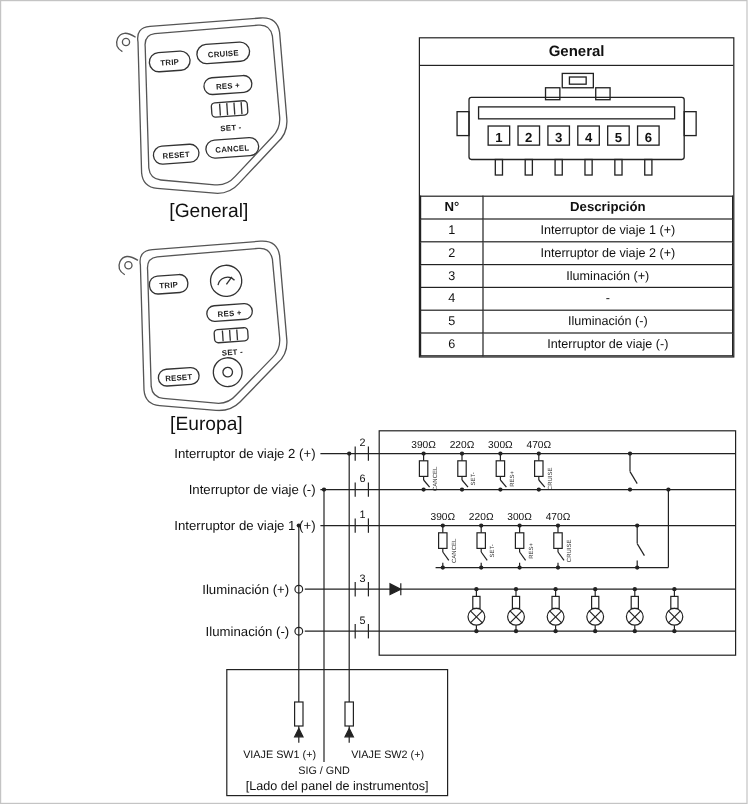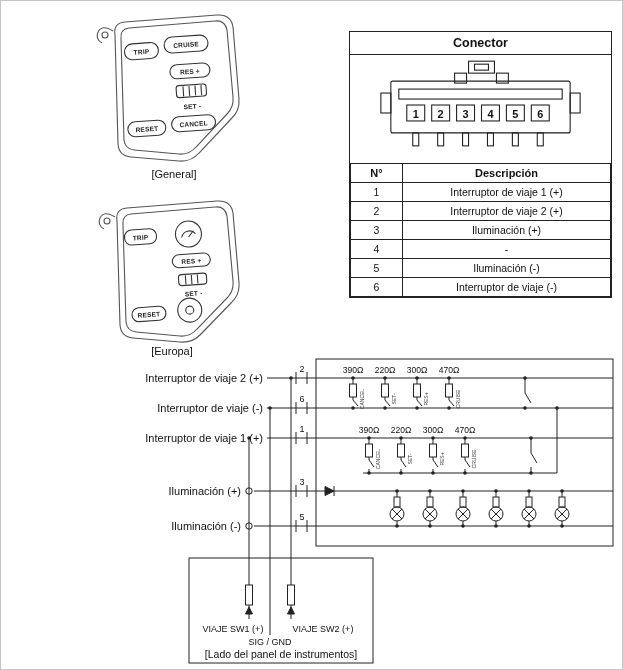--- a/index.html
+++ b/index.html
@@ -1,19 +1,19 @@
 <!DOCTYPE html>
 <html><head>
 <meta charset="utf-8">
 <style>
   *{box-sizing:border-box;margin:0;padding:0}
   body{background:#fff}
   .page{position:relative;width:623px;height:670px;background:#fff;overflow:hidden;
         font-family:"Liberation Sans","DejaVu Sans",sans-serif;color:#111;border:1px solid #c4c4c4}
-  .caption{position:absolute;font-size:11px;color:#111;text-align:center}
+  .caption{position:absolute;font-size:16px;color:#111;text-align:center}
   .connector-panel{position:absolute;left:348px;top:30px;width:263px;border:1.5px solid #222;background:#fff}
   .connector-title{font-size:12.5px;font-weight:bold;text-align:center;padding:4px 0;border-bottom:1.2px solid #222}
   table.pin-table{width:100%;border-collapse:collapse;font-size:10.5px;table-layout:fixed}
   .pin-table th,.pin-table td{border:1px solid #222;text-align:center;padding:3px 4px;overflow:hidden;white-space:nowrap}
   .pin-table th{font-weight:bold;font-size:11px}
   .pin-table .col-no{width:52px}
   svg{display:block}
   svg text{stroke:none;fill:#111;font-family:"Liberation Sans","DejaVu Sans",sans-serif}
   .lbl{font-size:11px}
   .pinnum{font-size:9px}
@@ -87,21 +87,21 @@
       <text class="btxt" text-anchor="middle" x="65" y="124">RESET</text>
       <g>
         <circle cx="106" cy="120" r="12"></circle>
         <circle cx="106" cy="120" r="4"></circle>
       </g>
     </g>
   </svg>
   <div class="caption" style="left:116px;top:344px;width:110px">[Europa]</div>
 
   <div class="connector-panel">
-    <div class="connector-title">Conector</div>
+    <div class="connector-title">General</div>
 
     <svg width="260" height="108" viewBox="0 0 261 108" style="margin:0 auto">
       <g stroke="#222" fill="none" stroke-width="1.1">
         <rect x="40" y="26" width="180" height="52" rx="2"></rect>
         <rect x="118" y="6" width="26" height="12"></rect>
         <rect x="124" y="9" width="14" height="6"></rect>
         <rect x="104" y="18" width="12" height="10"></rect>
         <rect x="146" y="18" width="12" height="10"></rect>
         <rect x="30" y="38" width="10" height="20"></rect>
         <rect x="220" y="38" width="10" height="20"></rect>

